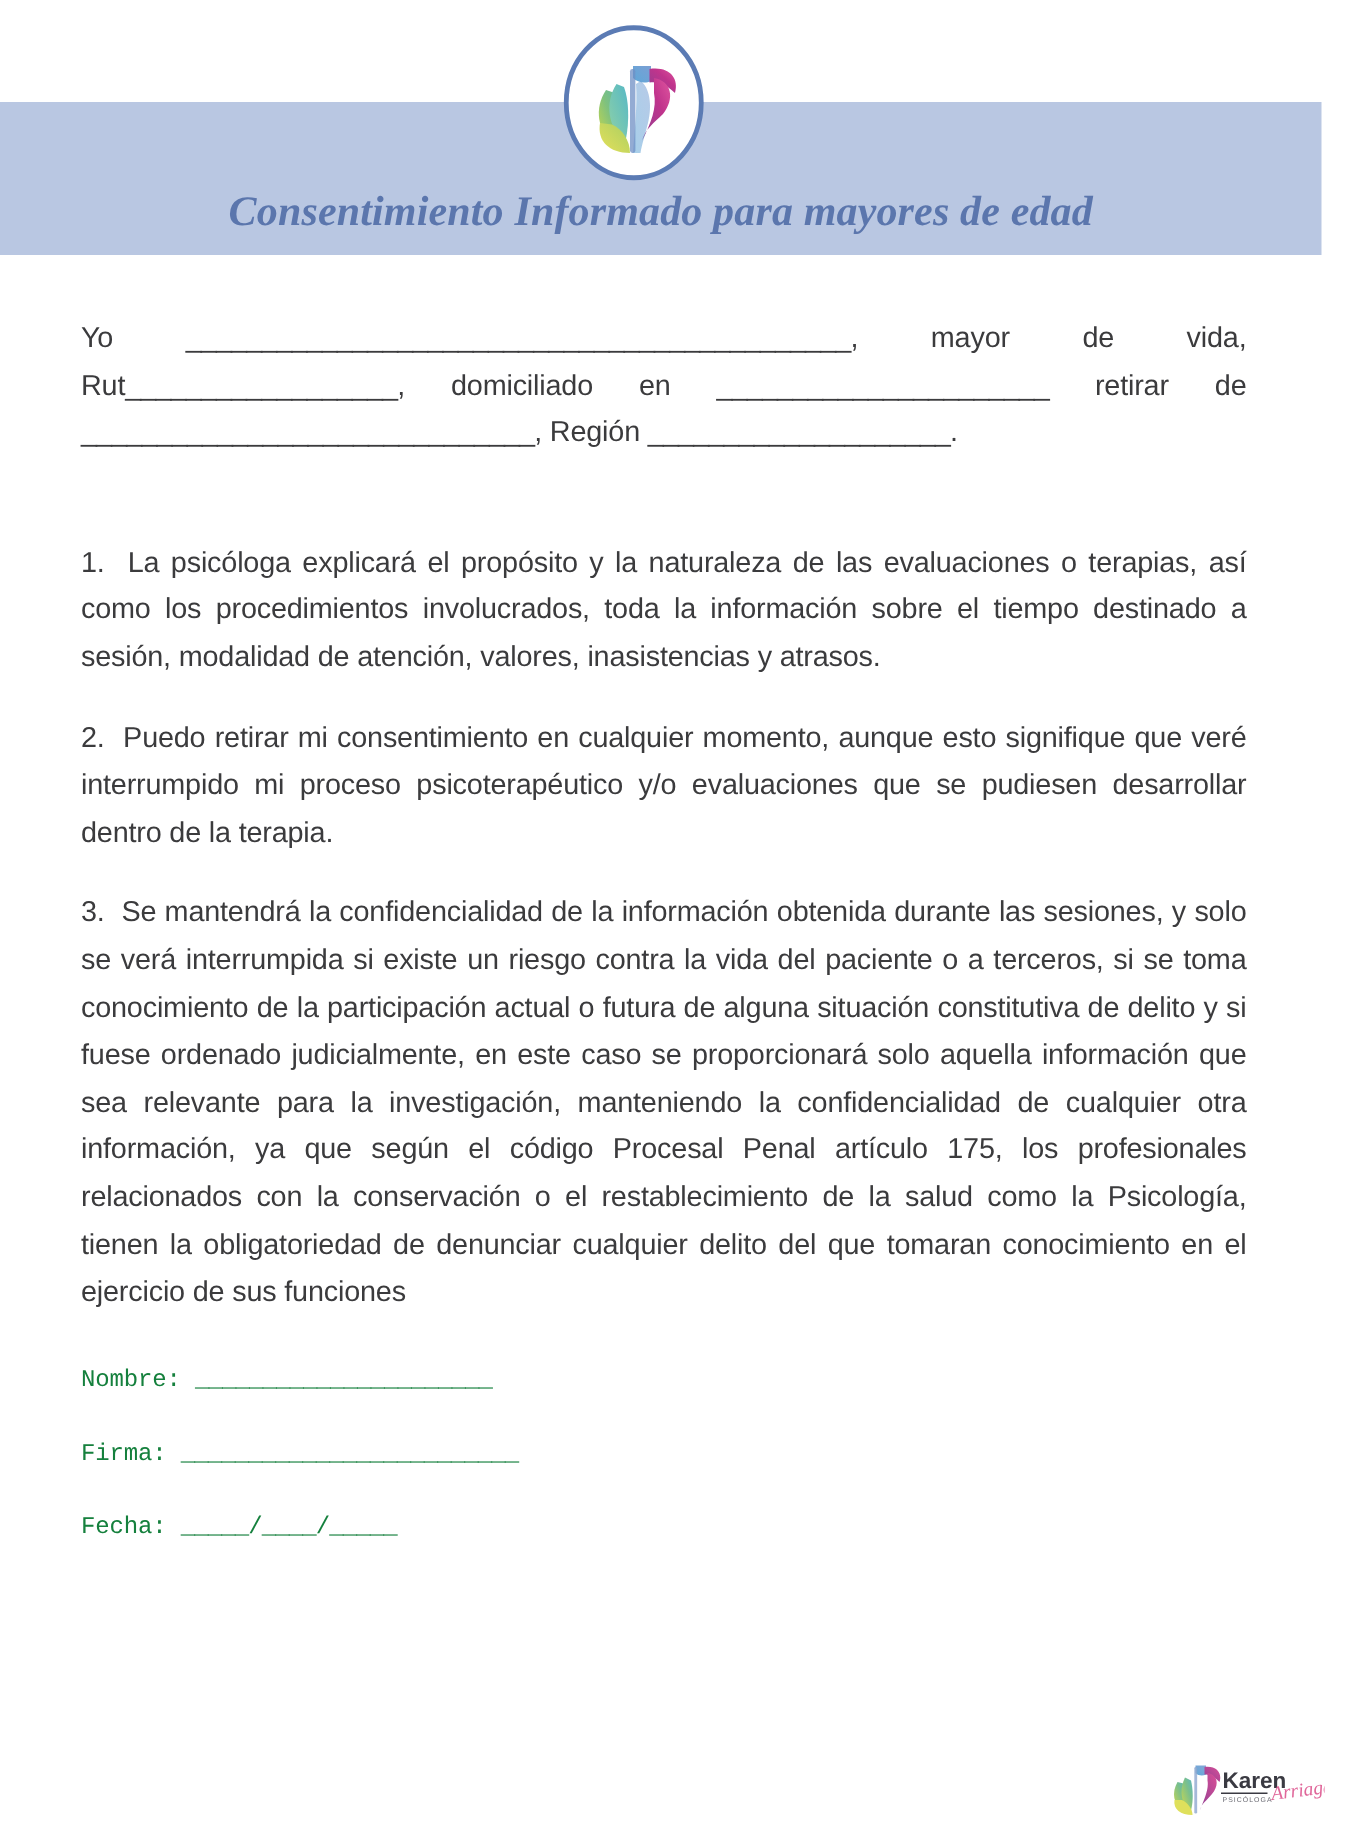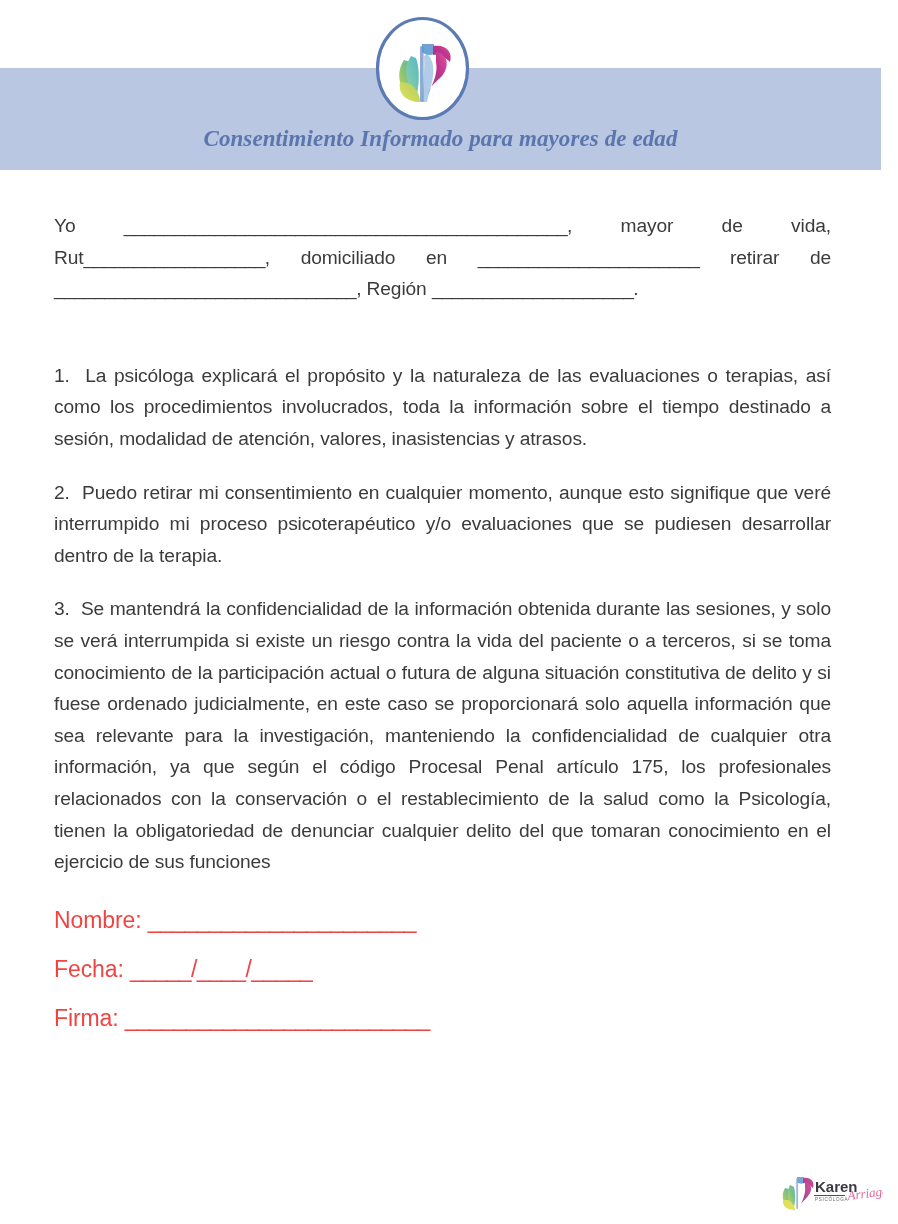--- a/index.html
+++ b/index.html
@@ -43,21 +43,21 @@
   .doc-title {
     position: absolute;
     left: 0;
     top: 126px;
     width: 881px;
     text-align: center;
     z-index: 5;
     font-family: "Liberation Serif", "DejaVu Serif", serif;
     font-style: italic;
     font-weight: bold;
-    font-size: 23px;
+    font-size: 28px;
     letter-spacing: 0.1px;
     color: #5b76ad;
     white-space: nowrap;
   }
 
   
   .content {
     position: absolute;
     left: 54px;
     top: 210px;
@@ -84,26 +84,27 @@
   }
 
   
   .sign-block {
     position: absolute;
     left: 54px;
     top: 906px;
     width: 600px;
   }
   .sign-row {
-    font-size: 23px;
+    font-size: 16px;
     line-height: 28px;
-    color: #ef4444;
+    color: #15803d;
     margin-bottom: 21px;
     white-space: nowrap;
     letter-spacing: -0.1px;
+    font-family: Liberation Mono, monospace;
   }
   .sign-row:last-child { margin-bottom: 0; }
 
   
   .footer-logo {
     position: absolute;
     left: 779px;
     top: 1171px;
     width: 104px;
     height: 44px;
@@ -181,25 +182,25 @@
   <div class="gap-md"></div>
 
   <p class="para"><span>3.</span>&nbsp; <span>Se mantendrá la confidencialidad de la información obtenida durante las sesiones,  y solo se verá interrumpida  si existe un riesgo contra la vida del paciente o a terceros, si se toma conocimiento de la participación actual o futura de alguna situación constitutiva de delito y   si fuese ordenado judicialmente, en este caso se proporcionará solo aquella información que sea relevante para la investigación, manteniendo la confidencialidad de cualquier otra información, ya que según el código Procesal Penal artículo 175, los profesionales relacionados con la conservación o el restablecimiento de la salud como la Psicología, tienen la obligatoriedad de denunciar cualquier delito del que tomaran conocimiento en el ejercicio de sus funciones</span></p>
 </div>
 
 <div class="sign-block">
 
   <div class="sign-row"><span>Nombre:</span>
     <span class="blank">______________________</span></div>
 
+  <div class="sign-row"><span>Firma:</span>
+    <span class="blank">_________________________</span></div>
+
   <div class="sign-row"><span>Fecha:</span>
     <span class="blank">_____/____/_____</span></div>
-
-  <div class="sign-row"><span>Firma:</span>
-    <span class="blank">_________________________</span></div>
 </div>
 
 <div class="footer-logo">
   <svg viewBox="0 0 104 44" width="104" height="44" aria-hidden="true">
     <defs>
       <linearGradient id="fG" x1="0" y1="1" x2="1" y2="0">
         <stop offset="0%" stop-color="#cfd94d"></stop>
         <stop offset="60%" stop-color="#7cc08a"></stop>
         <stop offset="100%" stop-color="#59b6c3"></stop>
       </linearGradient>

